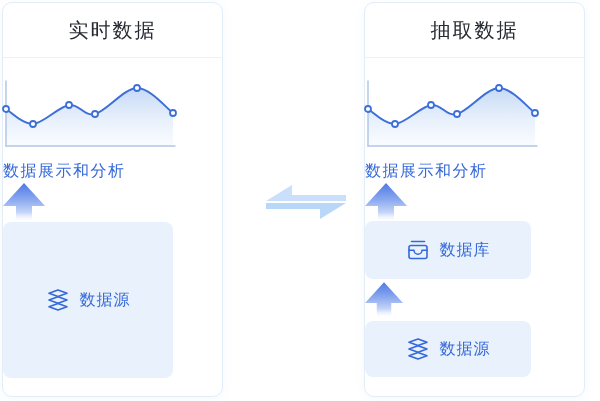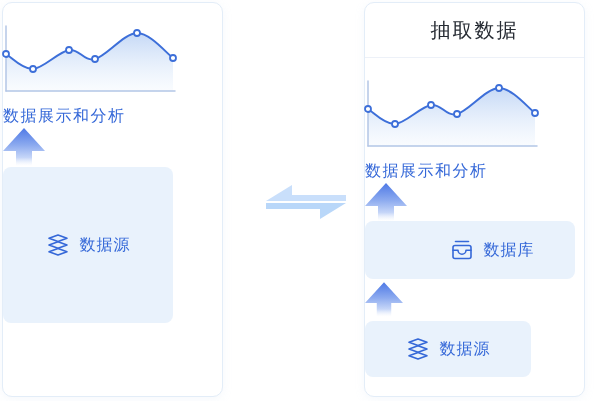--- a/index.html
+++ b/index.html
@@ -15,21 +15,21 @@
   .panel-title{font-size:20px;color:#262B33;font-weight:500;letter-spacing:2px;}
   .panel-body{display:flex;flex-direction:column;padding-top:20px;}
   .chart{width:176px;height:70px;display:block;overflow:visible;}
   .blue-label{margin-top:13px;font-size:16px;line-height:19px;color:#3568D8;letter-spacing:1.5px;}
   .up-arrow{margin-top:3px;width:42px;height:38px;display:block;}
   .up-arrow.small{width:38px;height:35px;}
   .big-box{margin-top:1px;width:170px;height:156px;background:#E9F2FC;border-radius:8px;
            display:flex;align-items:center;justify-content:center;gap:10px;}
   .row-box{width:166px;background:#E9F2FC;border-radius:8px;
            display:flex;align-items:center;justify-content:center;gap:10px;}
-  .db-box{height:58px;margin-top:0;padding-left:44px;}
+  .db-box{height:58px;margin-top:0;}
   .src-box{height:56px;margin-top:4px;}
   .box-label{font-size:16px;color:#3568D8;letter-spacing:1px;}
   .box-icon{width:24px;height:24px;display:block;}
   .box-icon path,.box-icon rect,.box-icon line{fill:none;stroke:#3568D8;stroke-width:1.6;
            stroke-linecap:round;stroke-linejoin:round;}
   .exchange{position:absolute;left:266px;top:185px;width:80px;height:34px;}
 </style>
 </head>
 <body>
 
@@ -44,20 +44,23 @@
       <stop offset="0.45" stop-color="#8CAAEF"></stop>
       <stop offset="0.78" stop-color="#C6D6F8"></stop>
       <stop offset="1" stop-color="#EAF1FC" stop-opacity="0"></stop>
     </linearGradient>
   </defs>
 </svg>
 
 <div>
 
   <section class="panel panel-left">
+    <header class="panel-header">
+      <h2 class="panel-title" style="margin:0;font-weight:500">实时数据</h2>
+    </header>
     <div class="panel-body">
       <svg class="chart" viewBox="0 0 176 70">
           <path d="M 3,31 C 7.5,33.5 19.5,46.666666666666664 30,46 C 40.5,45.333333333333336 55.666666666666664,28.666666666666668 66,27 C 76.33333333333333,25.333333333333332 80.66666666666667,38.833333333333336 92,36 C 103.33333333333333,33.166666666666664 121,10.166666666666666 134,10 C 147,9.833333333333334 164,30.833333333333332 170,35 L 170,68 L 3,68 Z" fill="url(#areaGrad)" stroke="none"></path>
           <line x1="3" y1="3" x2="3" y2="68" stroke="#B3C6E6" stroke-width="1.5" stroke-linecap="round"></line>
           <line x1="3" y1="68" x2="172" y2="68" stroke="#B3C6E6" stroke-width="1.5" stroke-linecap="round"></line>
           <path d="M 3,31 C 7.5,33.5 19.5,46.666666666666664 30,46 C 40.5,45.333333333333336 55.666666666666664,28.666666666666668 66,27 C 76.33333333333333,25.333333333333332 80.66666666666667,38.833333333333336 92,36 C 103.33333333333333,33.166666666666664 121,10.166666666666666 134,10 C 147,9.833333333333334 164,30.833333333333332 170,35" fill="none" stroke="#3D6FD9" stroke-width="2" stroke-linecap="round" stroke-linejoin="round"></path>
           <circle cx="3" cy="31" r="3" fill="#fff" stroke="#3D6FD9" stroke-width="1.8"></circle>
           <circle cx="30" cy="46" r="3" fill="#fff" stroke="#3D6FD9" stroke-width="1.8"></circle>
           <circle cx="66" cy="27" r="3" fill="#fff" stroke="#3D6FD9" stroke-width="1.8"></circle>
           <circle cx="92" cy="36" r="3" fill="#fff" stroke="#3D6FD9" stroke-width="1.8"></circle>

